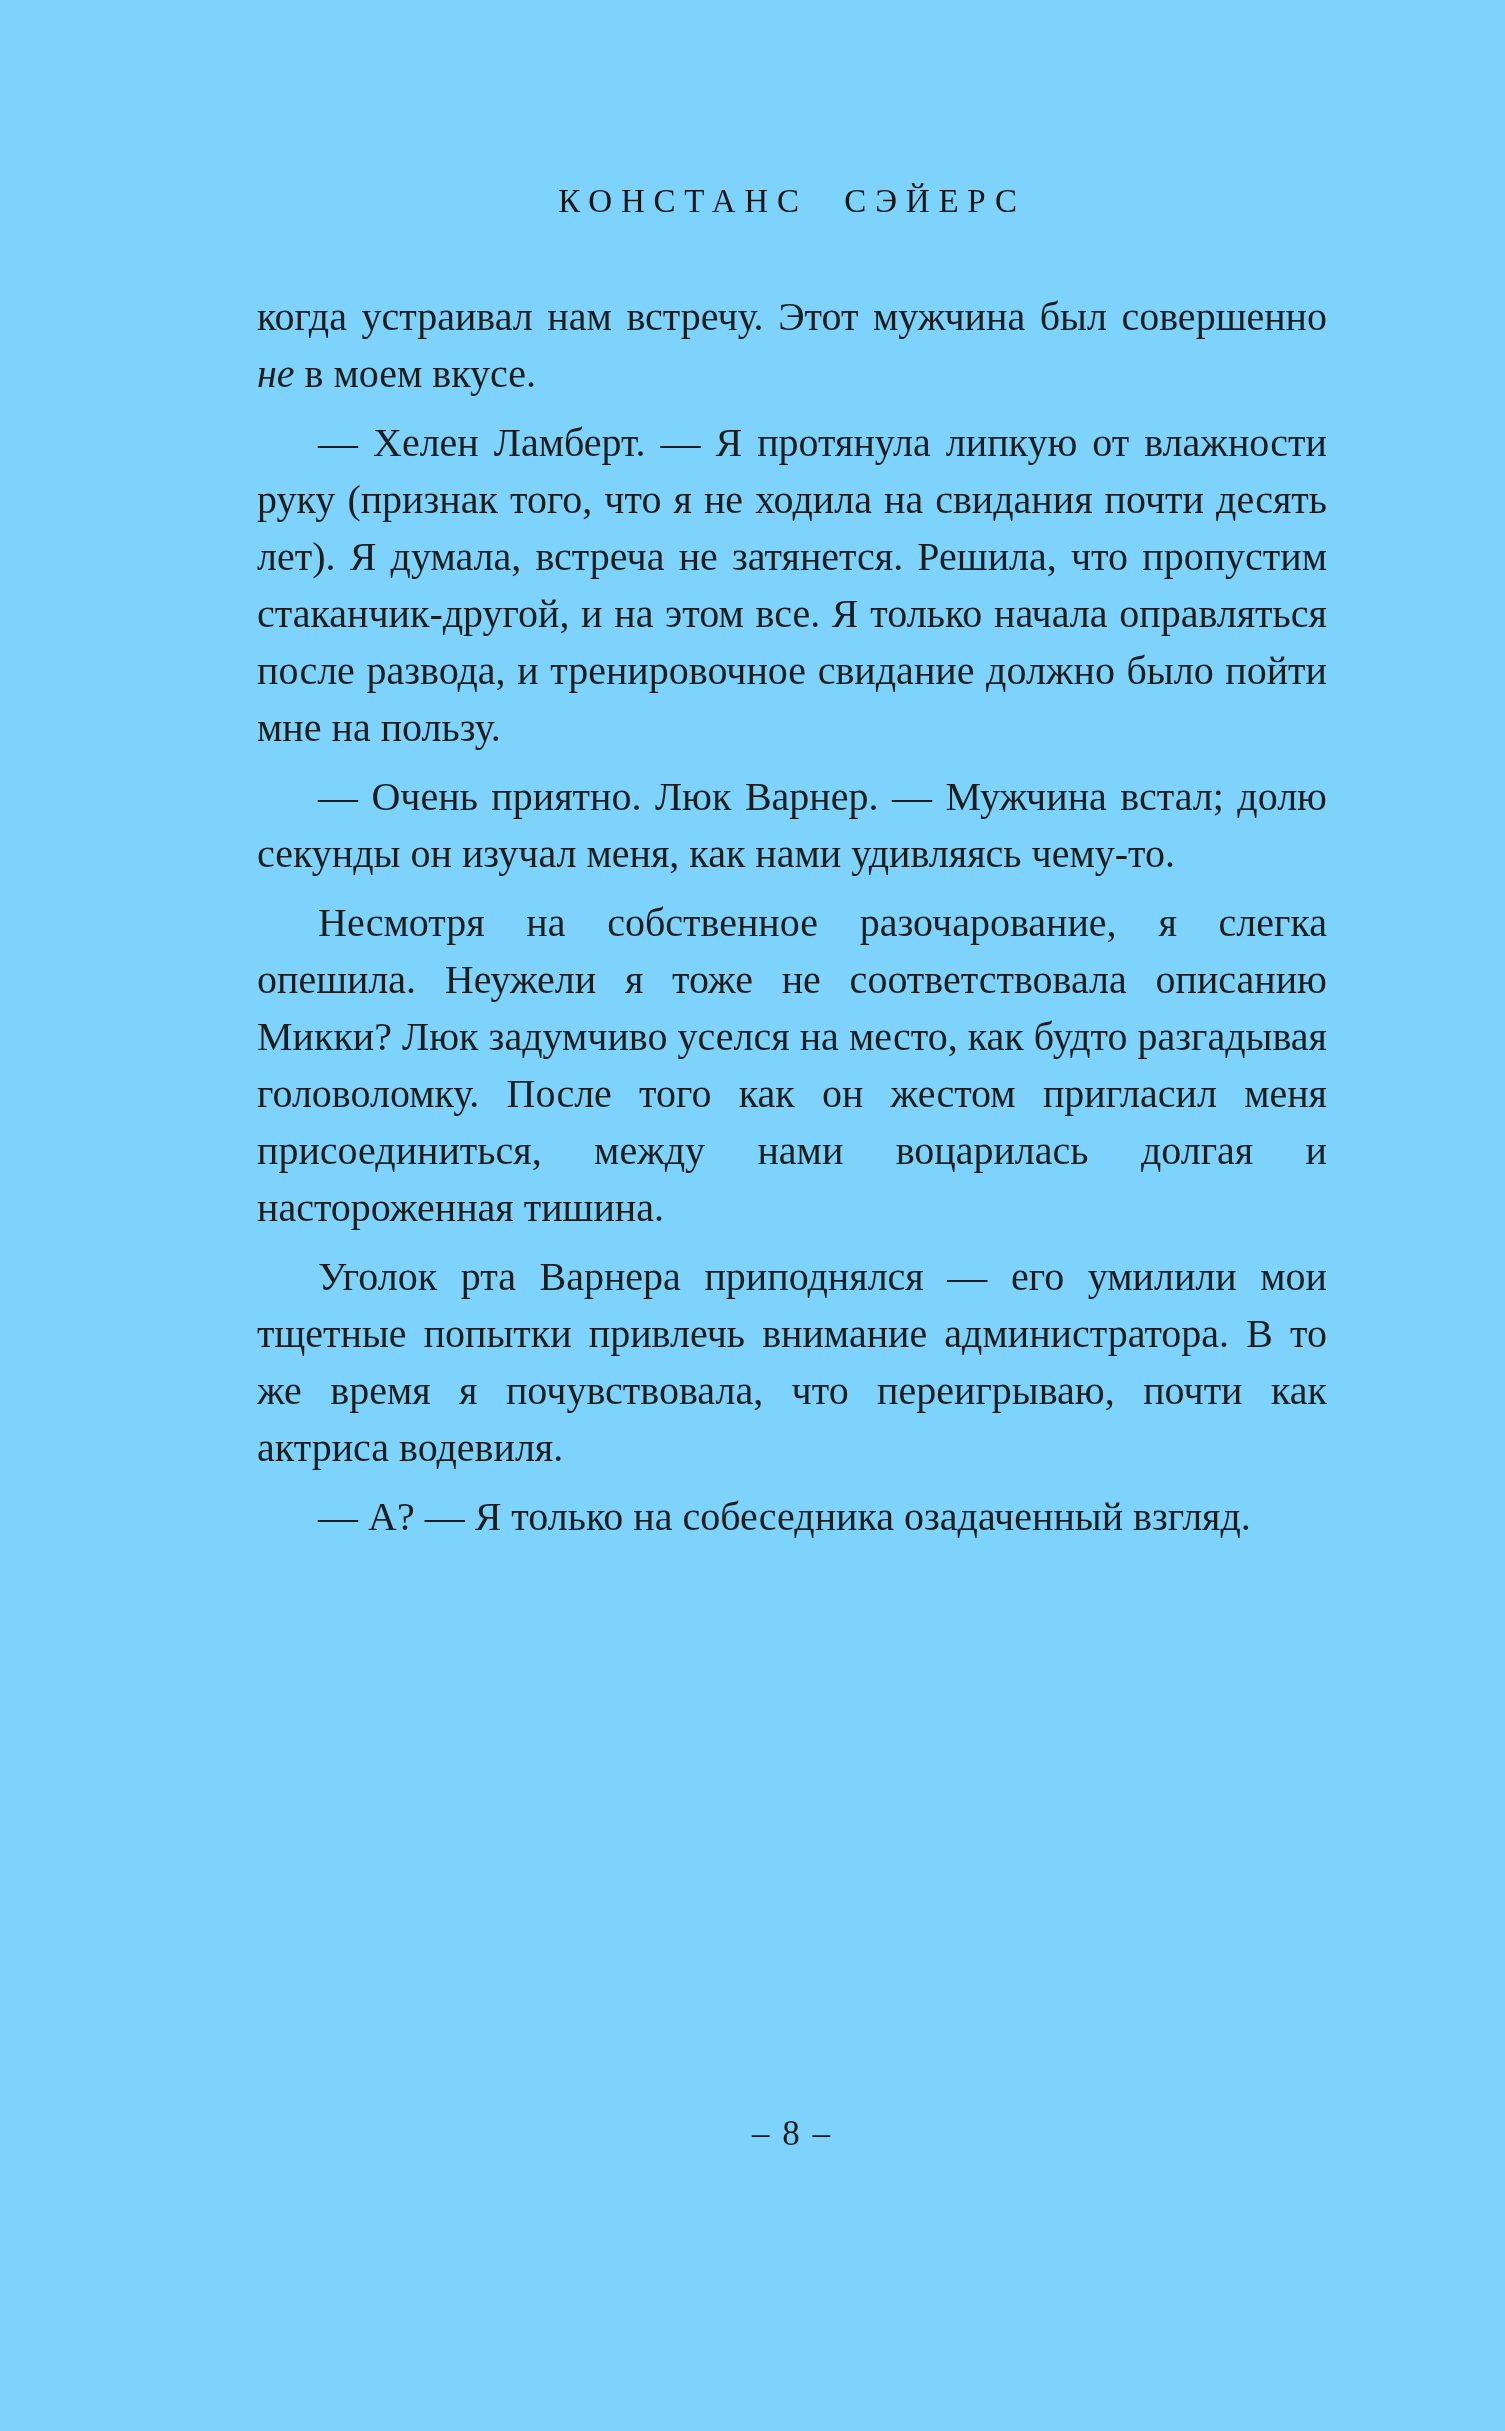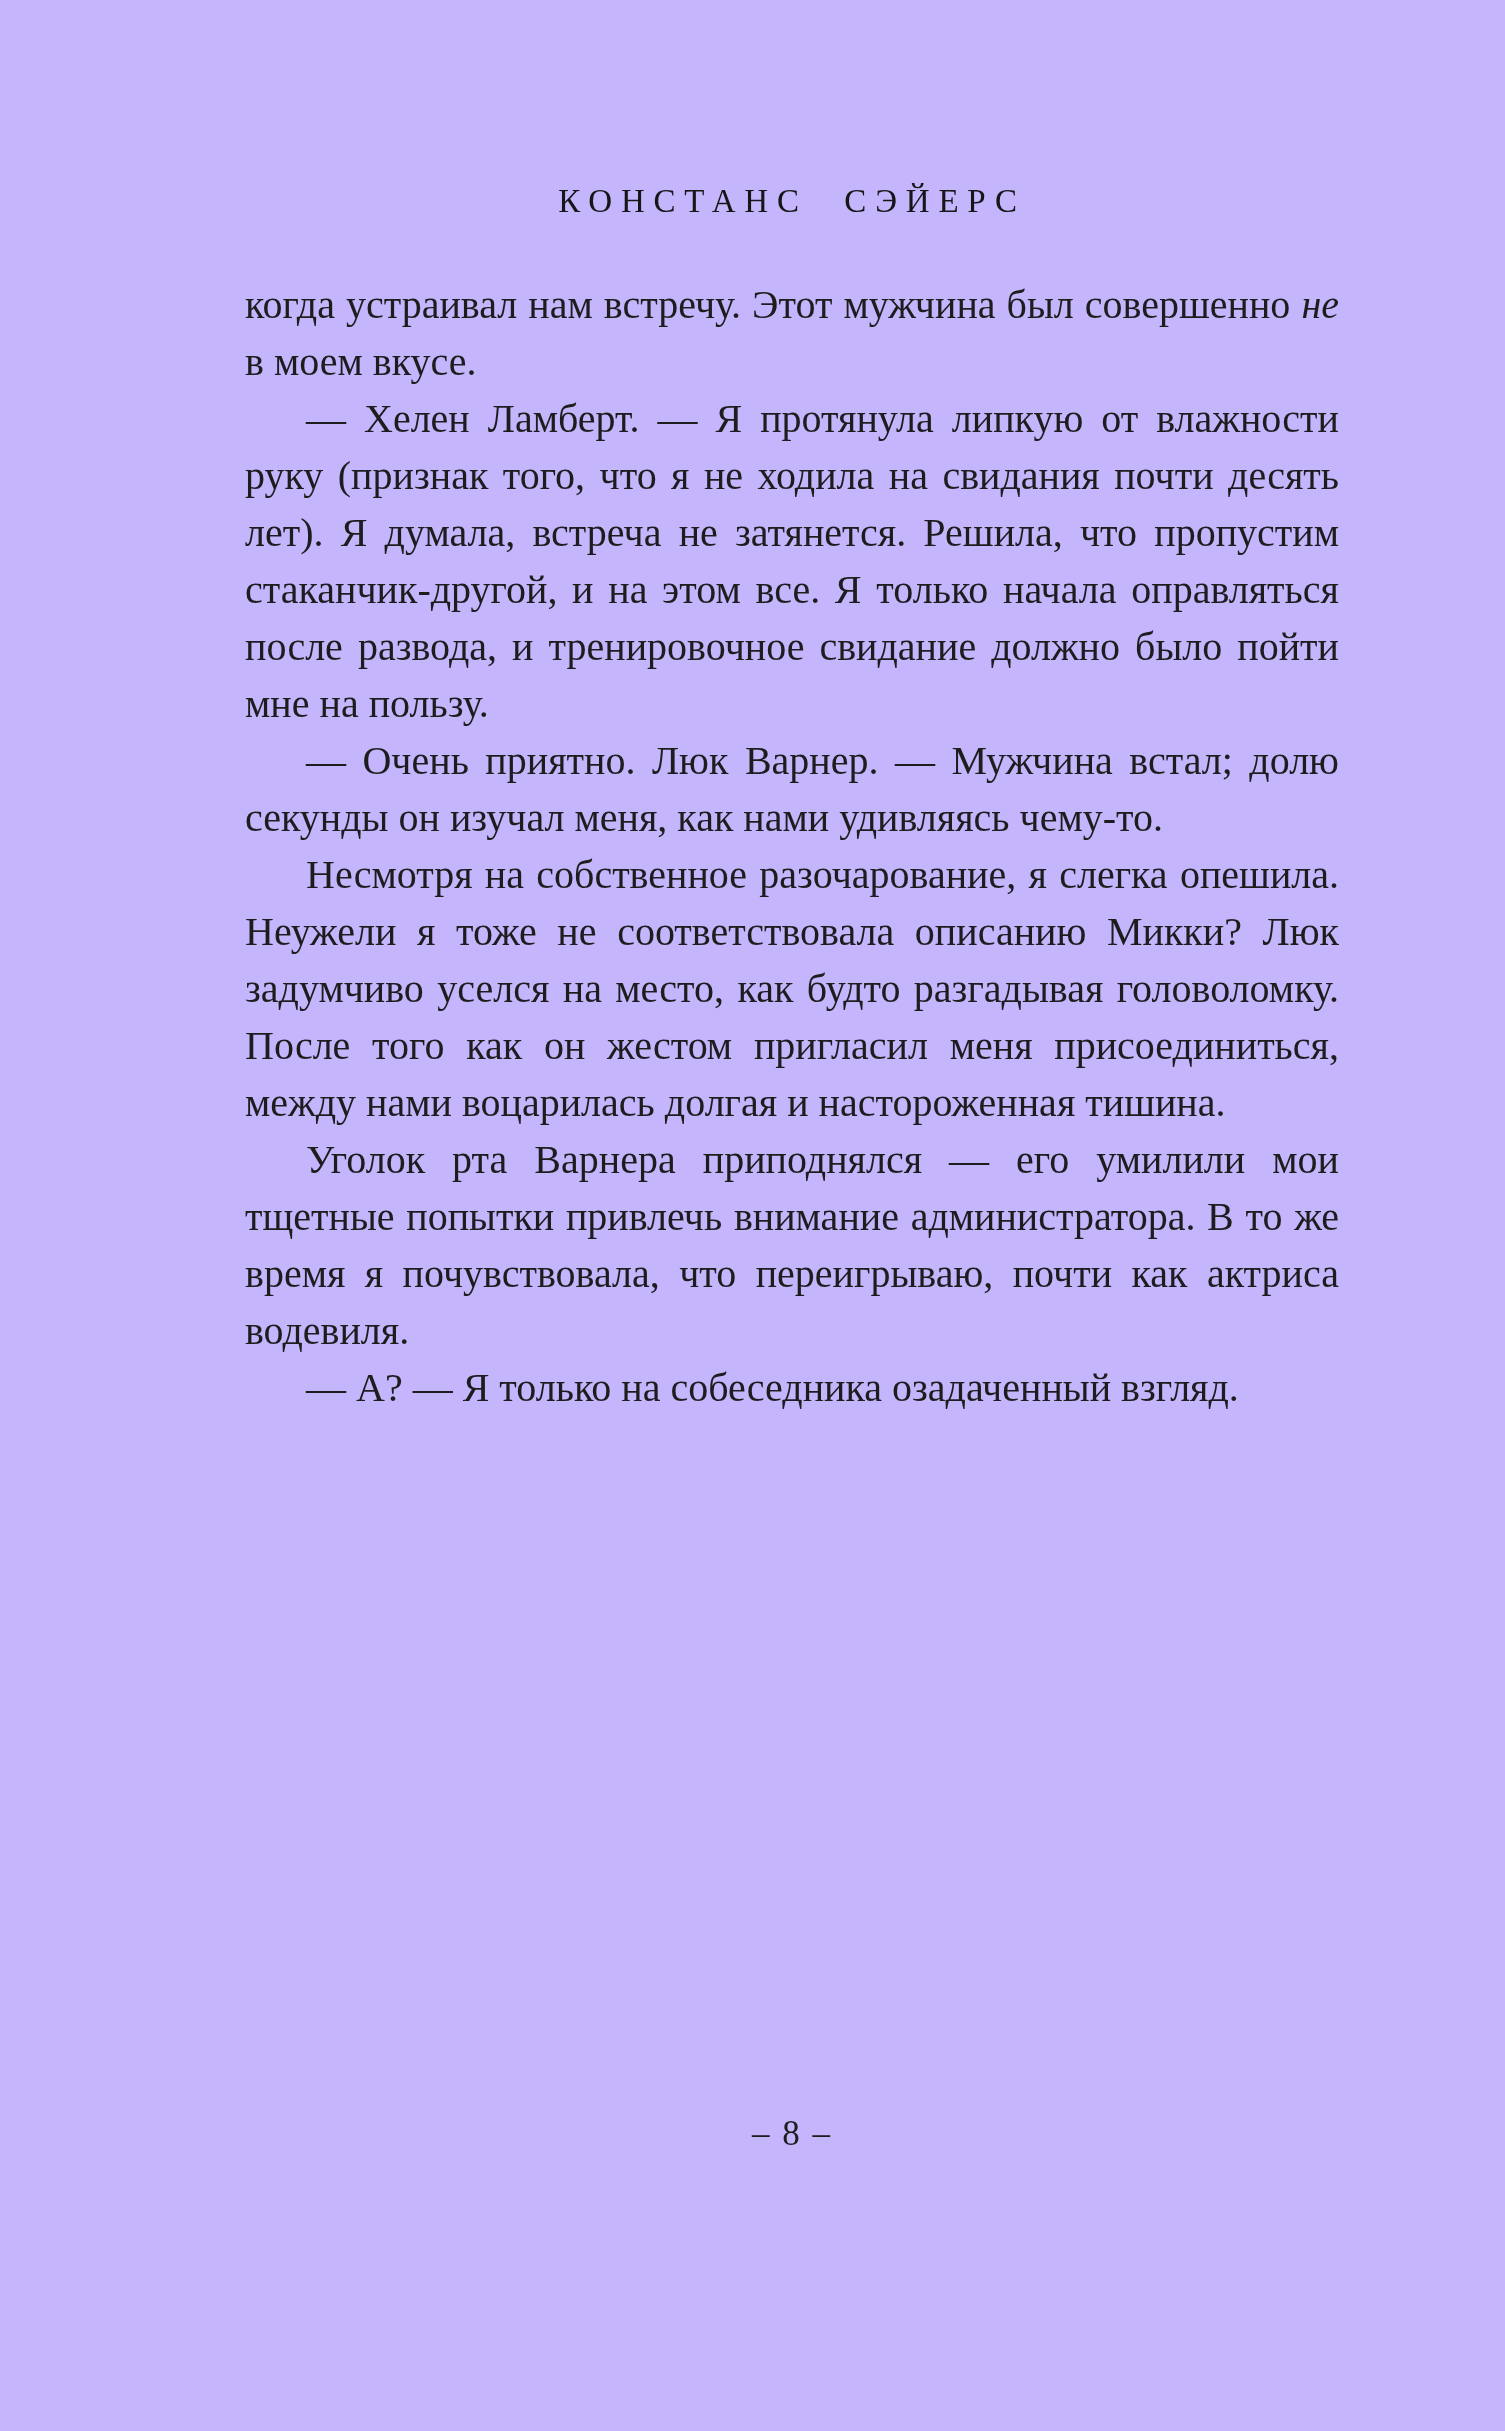--- a/index.html
+++ b/index.html
@@ -5,21 +5,21 @@
   html, body {
     margin: 0;
     padding: 0;
     background: #e8e8e8;
   }
   .page {
     position: relative;
     width: 1506px;
     height: 2432px;
     margin: 0 auto;
-    background: #c4b5fd;
+    background: #7dd3fc;
     font-family: "Liberation Serif", "DejaVu Serif", serif;
     color: #1d1d1d;
     overflow: hidden;
   }
   .running-head {
     position: absolute;
     top: 182px;
     left: 245px;
     width: 1094px;
     text-align: center;
@@ -34,21 +34,21 @@
     top: 276px;
     left: 245px;
     width: 1094px;
     font-size: 40px;
     line-height: 57px;
     text-align: justify;
     hyphens: auto;
     -webkit-hyphens: auto;
   }
   .body-text p {
-    margin: 0;
+    margin: 12px;
     padding: 0;
     text-indent: 61px;
   }
   .body-text p.no-indent {
     text-indent: 0;
   }
   .body-text em {
     font-style: italic;
   }
   .page-number {

